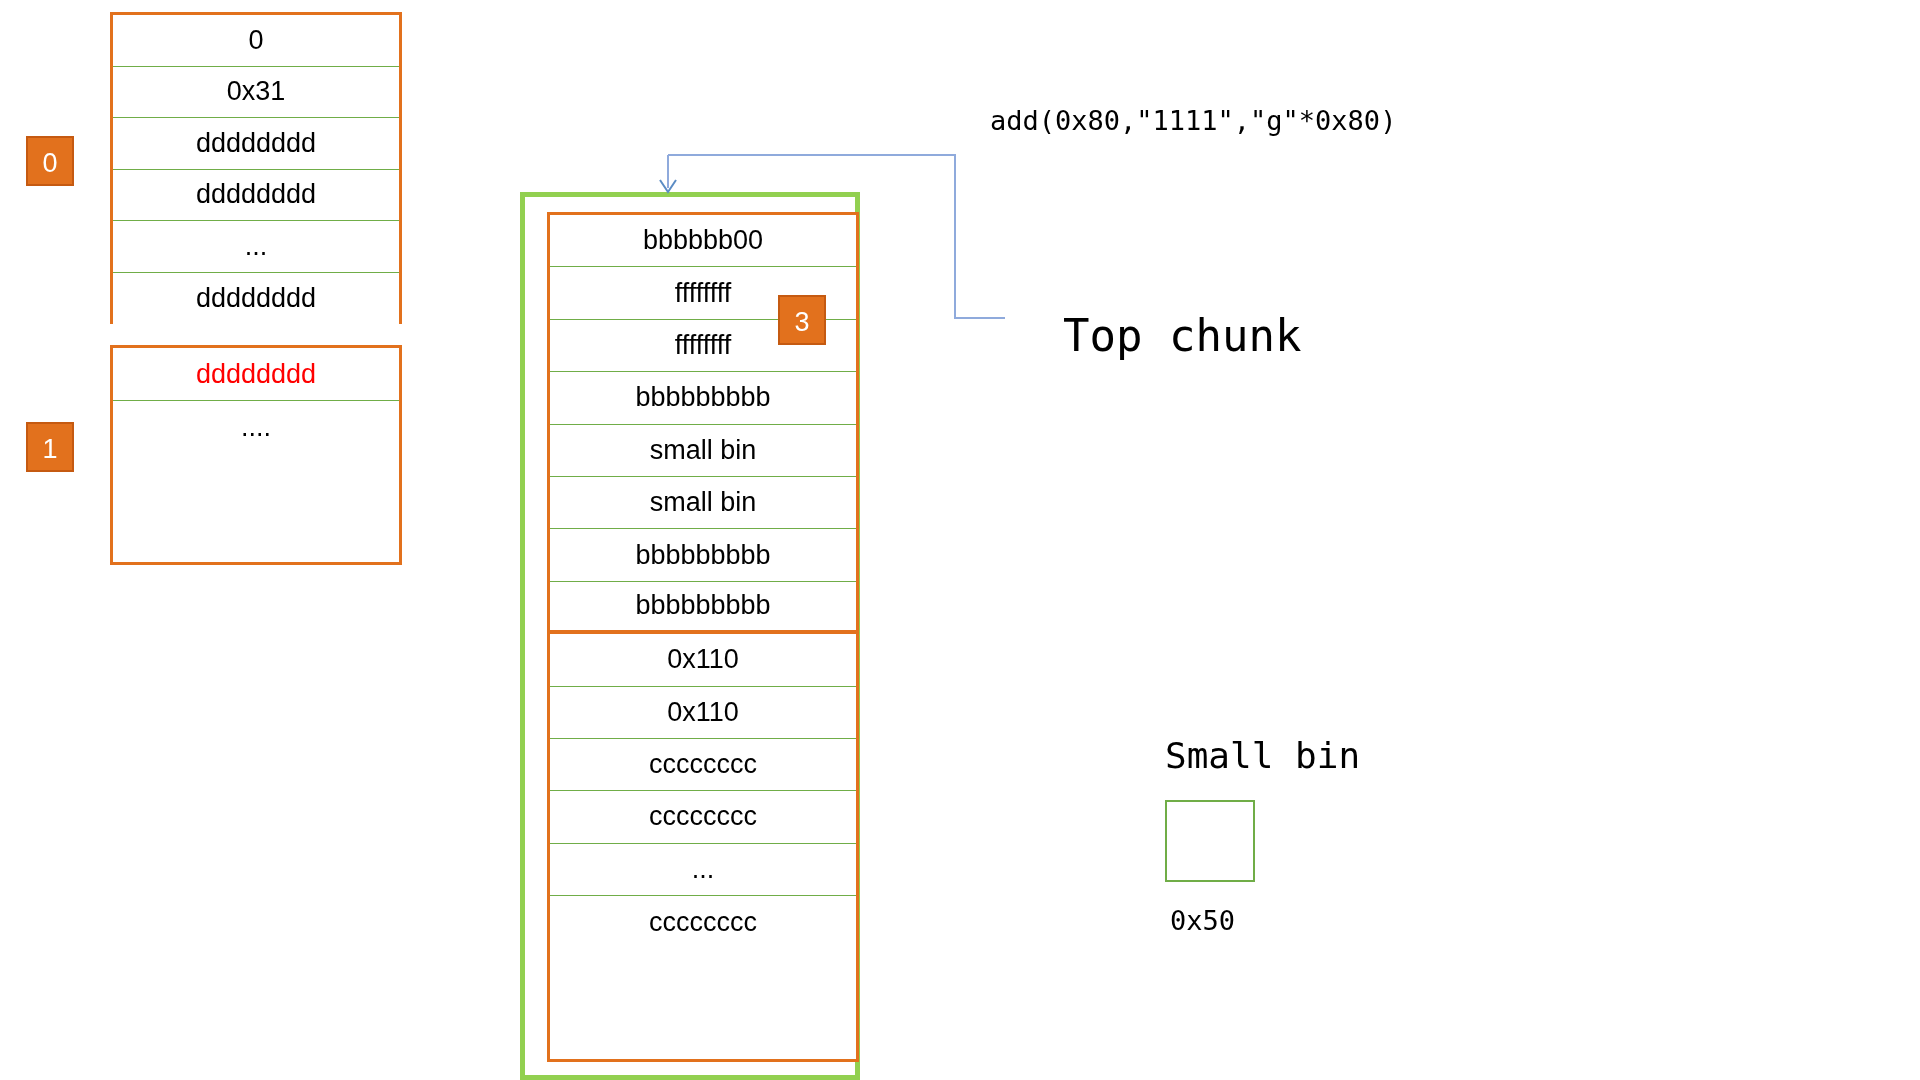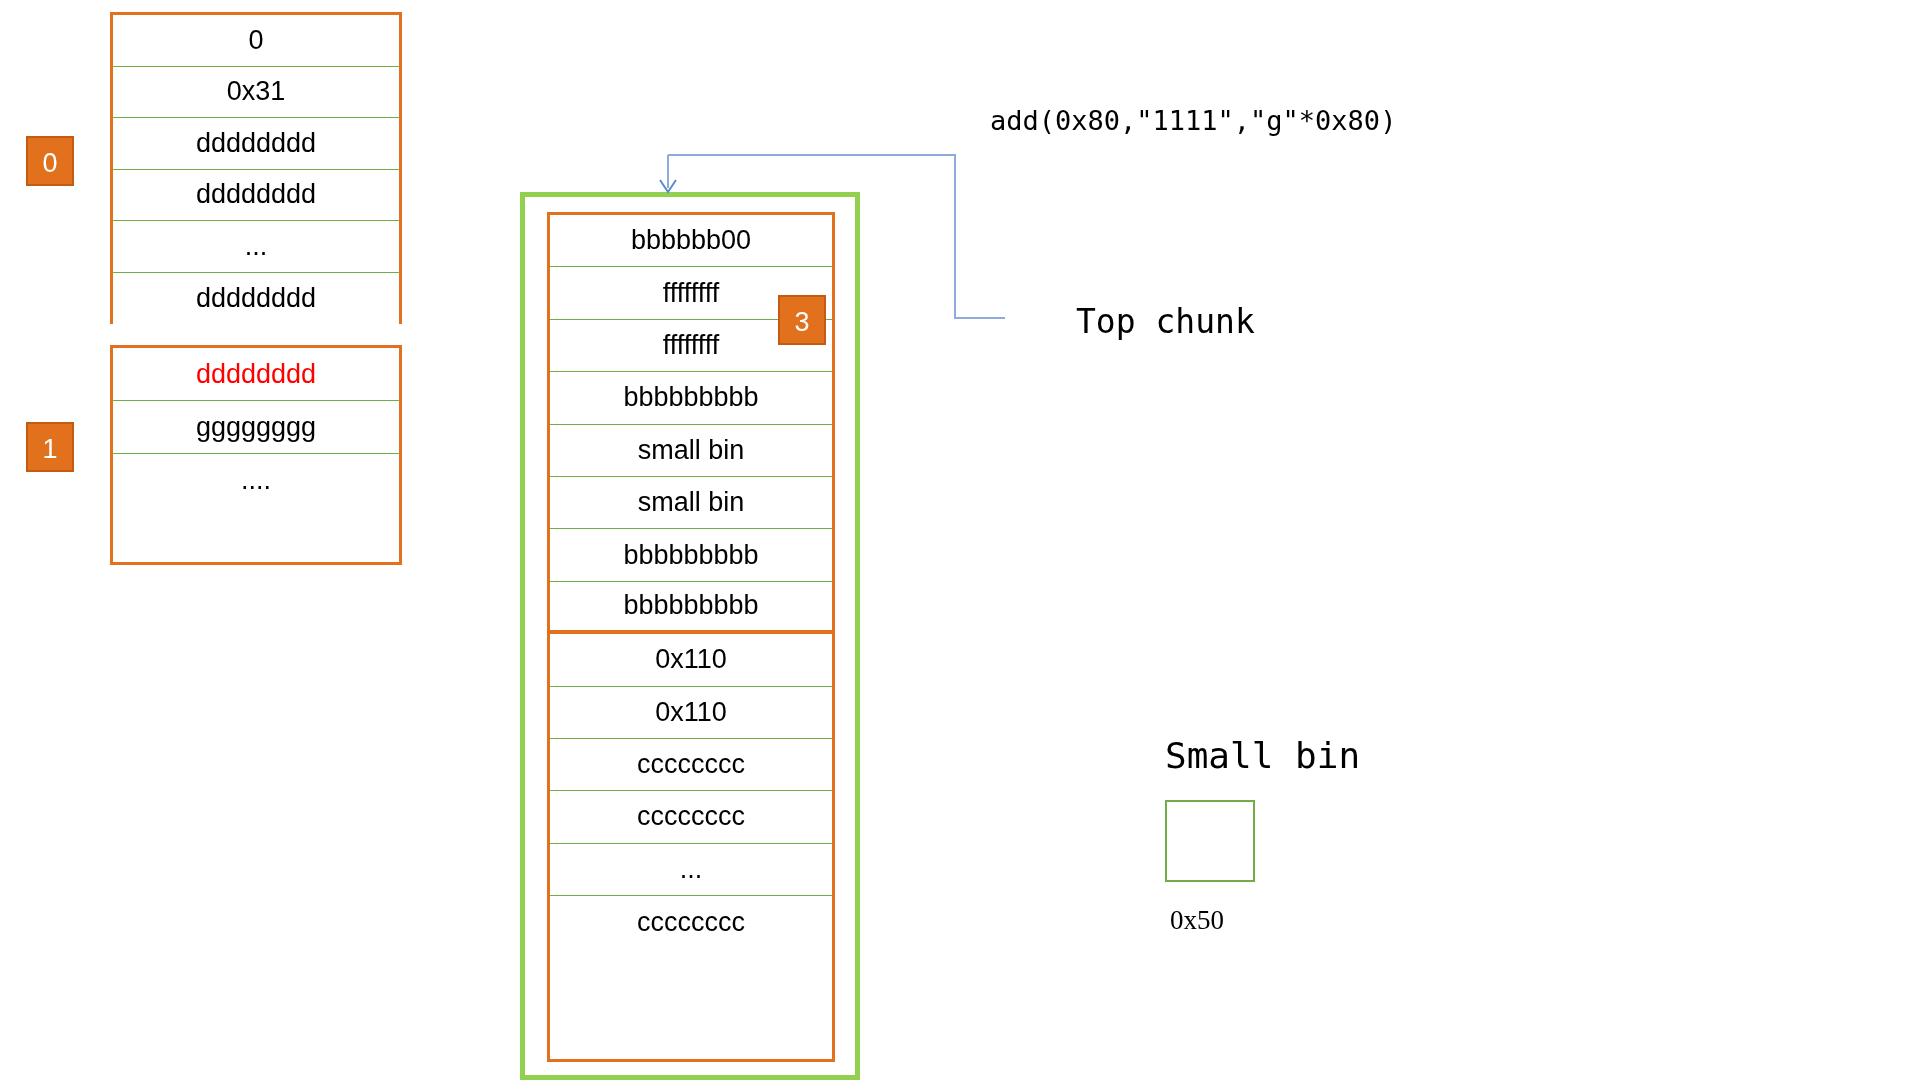--- a/index.html
+++ b/index.html
@@ -73,21 +73,21 @@
     width: 340px;
     height: 888px;
     border: 5px solid #92D050;
     box-sizing: border-box;
     background: #ffffff;
   }
   #chunkmid {
     position: absolute;
     left: 547px;
     top: 212px;
-    width: 288px;
+    width: 312px;
     height: 850px;
   }
   #chunkmid .row { height: 52.4px; }
 
   
   #badge3 { left: 778px; top: 295px; }
 
   
   #connector {
     position: absolute;
@@ -99,23 +99,23 @@
   }
 
   
   .mono {
     position: absolute;
     font-family: "DejaVu Sans Mono", "Liberation Mono", monospace;
     color: #000000;
     white-space: nowrap;
   }
   #addcall  { left: 990px; top: 105px;  font-size: 27px; letter-spacing: 0px; }
-  #topchunk { left: 1063px; top: 302px; font-size: 33px; margin-left: 13px; }
+  #topchunk { left: 1063px; top: 310px; font-size: 44px; }
   #smallbinlabel { left: 1165px; top: 735px; font-size: 36px; }
-  #smallbinsize  { left: 1170px; top: 905px; font-size: 27px; font-family: Liberation Serif, serif; }
+  #smallbinsize  { left: 1170px; top: 905px; font-size: 27px; }
 
   #smallbinbox {
     position: absolute;
     left: 1165px;
     top: 800px;
     width: 90px;
     height: 82px;
     border: 2px solid #70AD47;
     background: #ffffff;
     box-sizing: border-box;
@@ -134,21 +134,20 @@
     <div class="row">dddddddd</div>
     <div class="row">dddddddd</div>
     <div class="row">...</div>
     <div class="row">dddddddd</div>
   </div>
 
   <div class="badge" id="badge1" style="left:26px; top:422px;">1</div>
 
   <div class="chunk" id="chunk1">
     <div class="row red">dddddddd</div>
-    <div class="row">gggggggg</div>
     <div class="row">....</div>
   </div>
 
   <div id="greenbox"></div>
 
   <div class="chunk" id="chunkmid">
     <div class="row">bbbbbb00</div>
     <div class="row">ffffffff</div>
     <div class="row">ffffffff</div>
     <div class="row">bbbbbbbbb</div>

